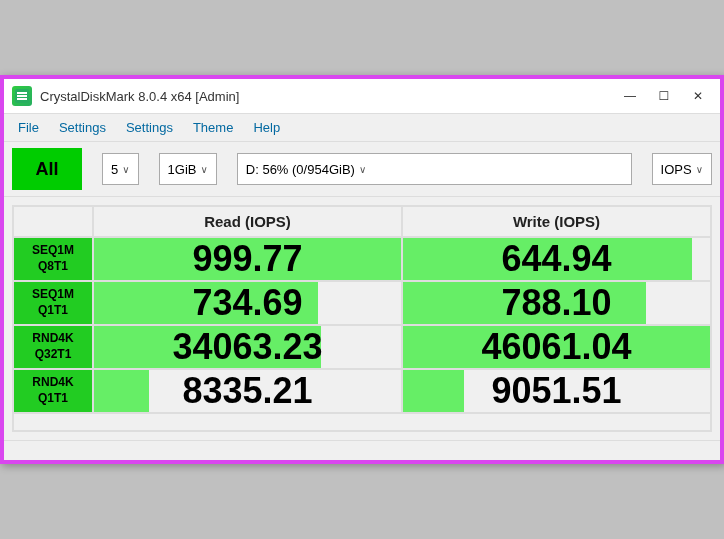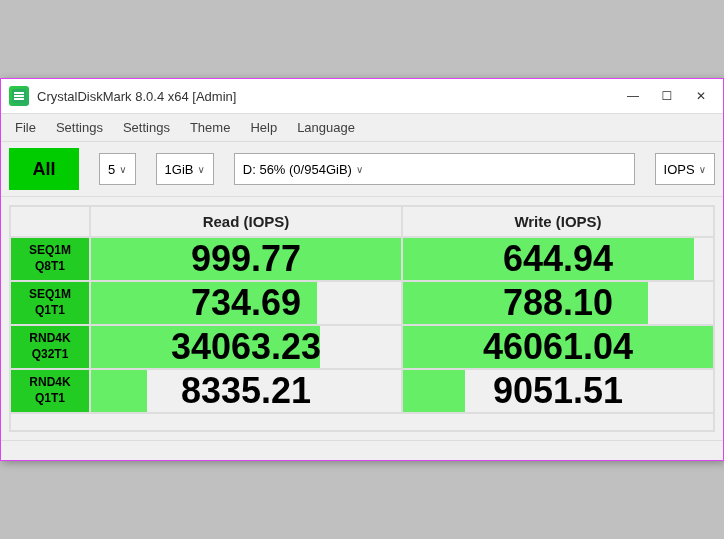--- a/index.html
+++ b/index.html
@@ -13,21 +13,21 @@
       display: flex;
       justify-content: center;
       align-items: center;
       min-height: 100vh;
       font-family: 'Segoe UI', Arial, sans-serif;
     }
 
     .window {
       width: 724px;
       background: #f0f0f0;
-      border: 1px solid #d946ef;
+      border: 4px solid #d946ef;
       box-shadow: 2px 2px 8px rgba(0,0,0,0.3);
     }
 
     .title-bar {
       background: white;
       display: flex;
       align-items: center;
       padding: 6px 8px;
       border-bottom: 1px solid #ddd;
       justify-content: space-between;
@@ -79,21 +79,21 @@
       display: flex;
       align-items: center;
       padding: 2px 4px;
       background: #f0f0f0;
       border-bottom: 1px solid #ddd;
     }
 
     .menu-item {
       padding: 4px 10px;
       font-size: 13px;
-      color: #404040;
+      color: #0369a1;
       cursor: pointer;
     }
 
     .toolbar {
       display: flex;
       align-items: center;
       padding: 6px 8px;
       gap: 20px;
       background: #f0f0f0;
       border-bottom: 1px solid #ddd;
@@ -235,21 +235,20 @@
       <button class="win-btn close">✕</button>
     </div>
   </div>
 
   <div class="menu-bar">
     <span class="menu-item">File</span>
     <span class="menu-item">Settings</span>
     <span class="menu-item">Settings</span>
     <span class="menu-item">Theme</span>
     <span class="menu-item">Help</span>
-    <span class="menu-item">Language</span>
   </div>
 
   <div class="toolbar">
     <button class="all-btn">All</button>
     <div class="dropdown">
       <span>5</span>
       <span class="dropdown-arrow">∨</span>
     </div>
     <div class="dropdown">
       <span>1GiB</span>

